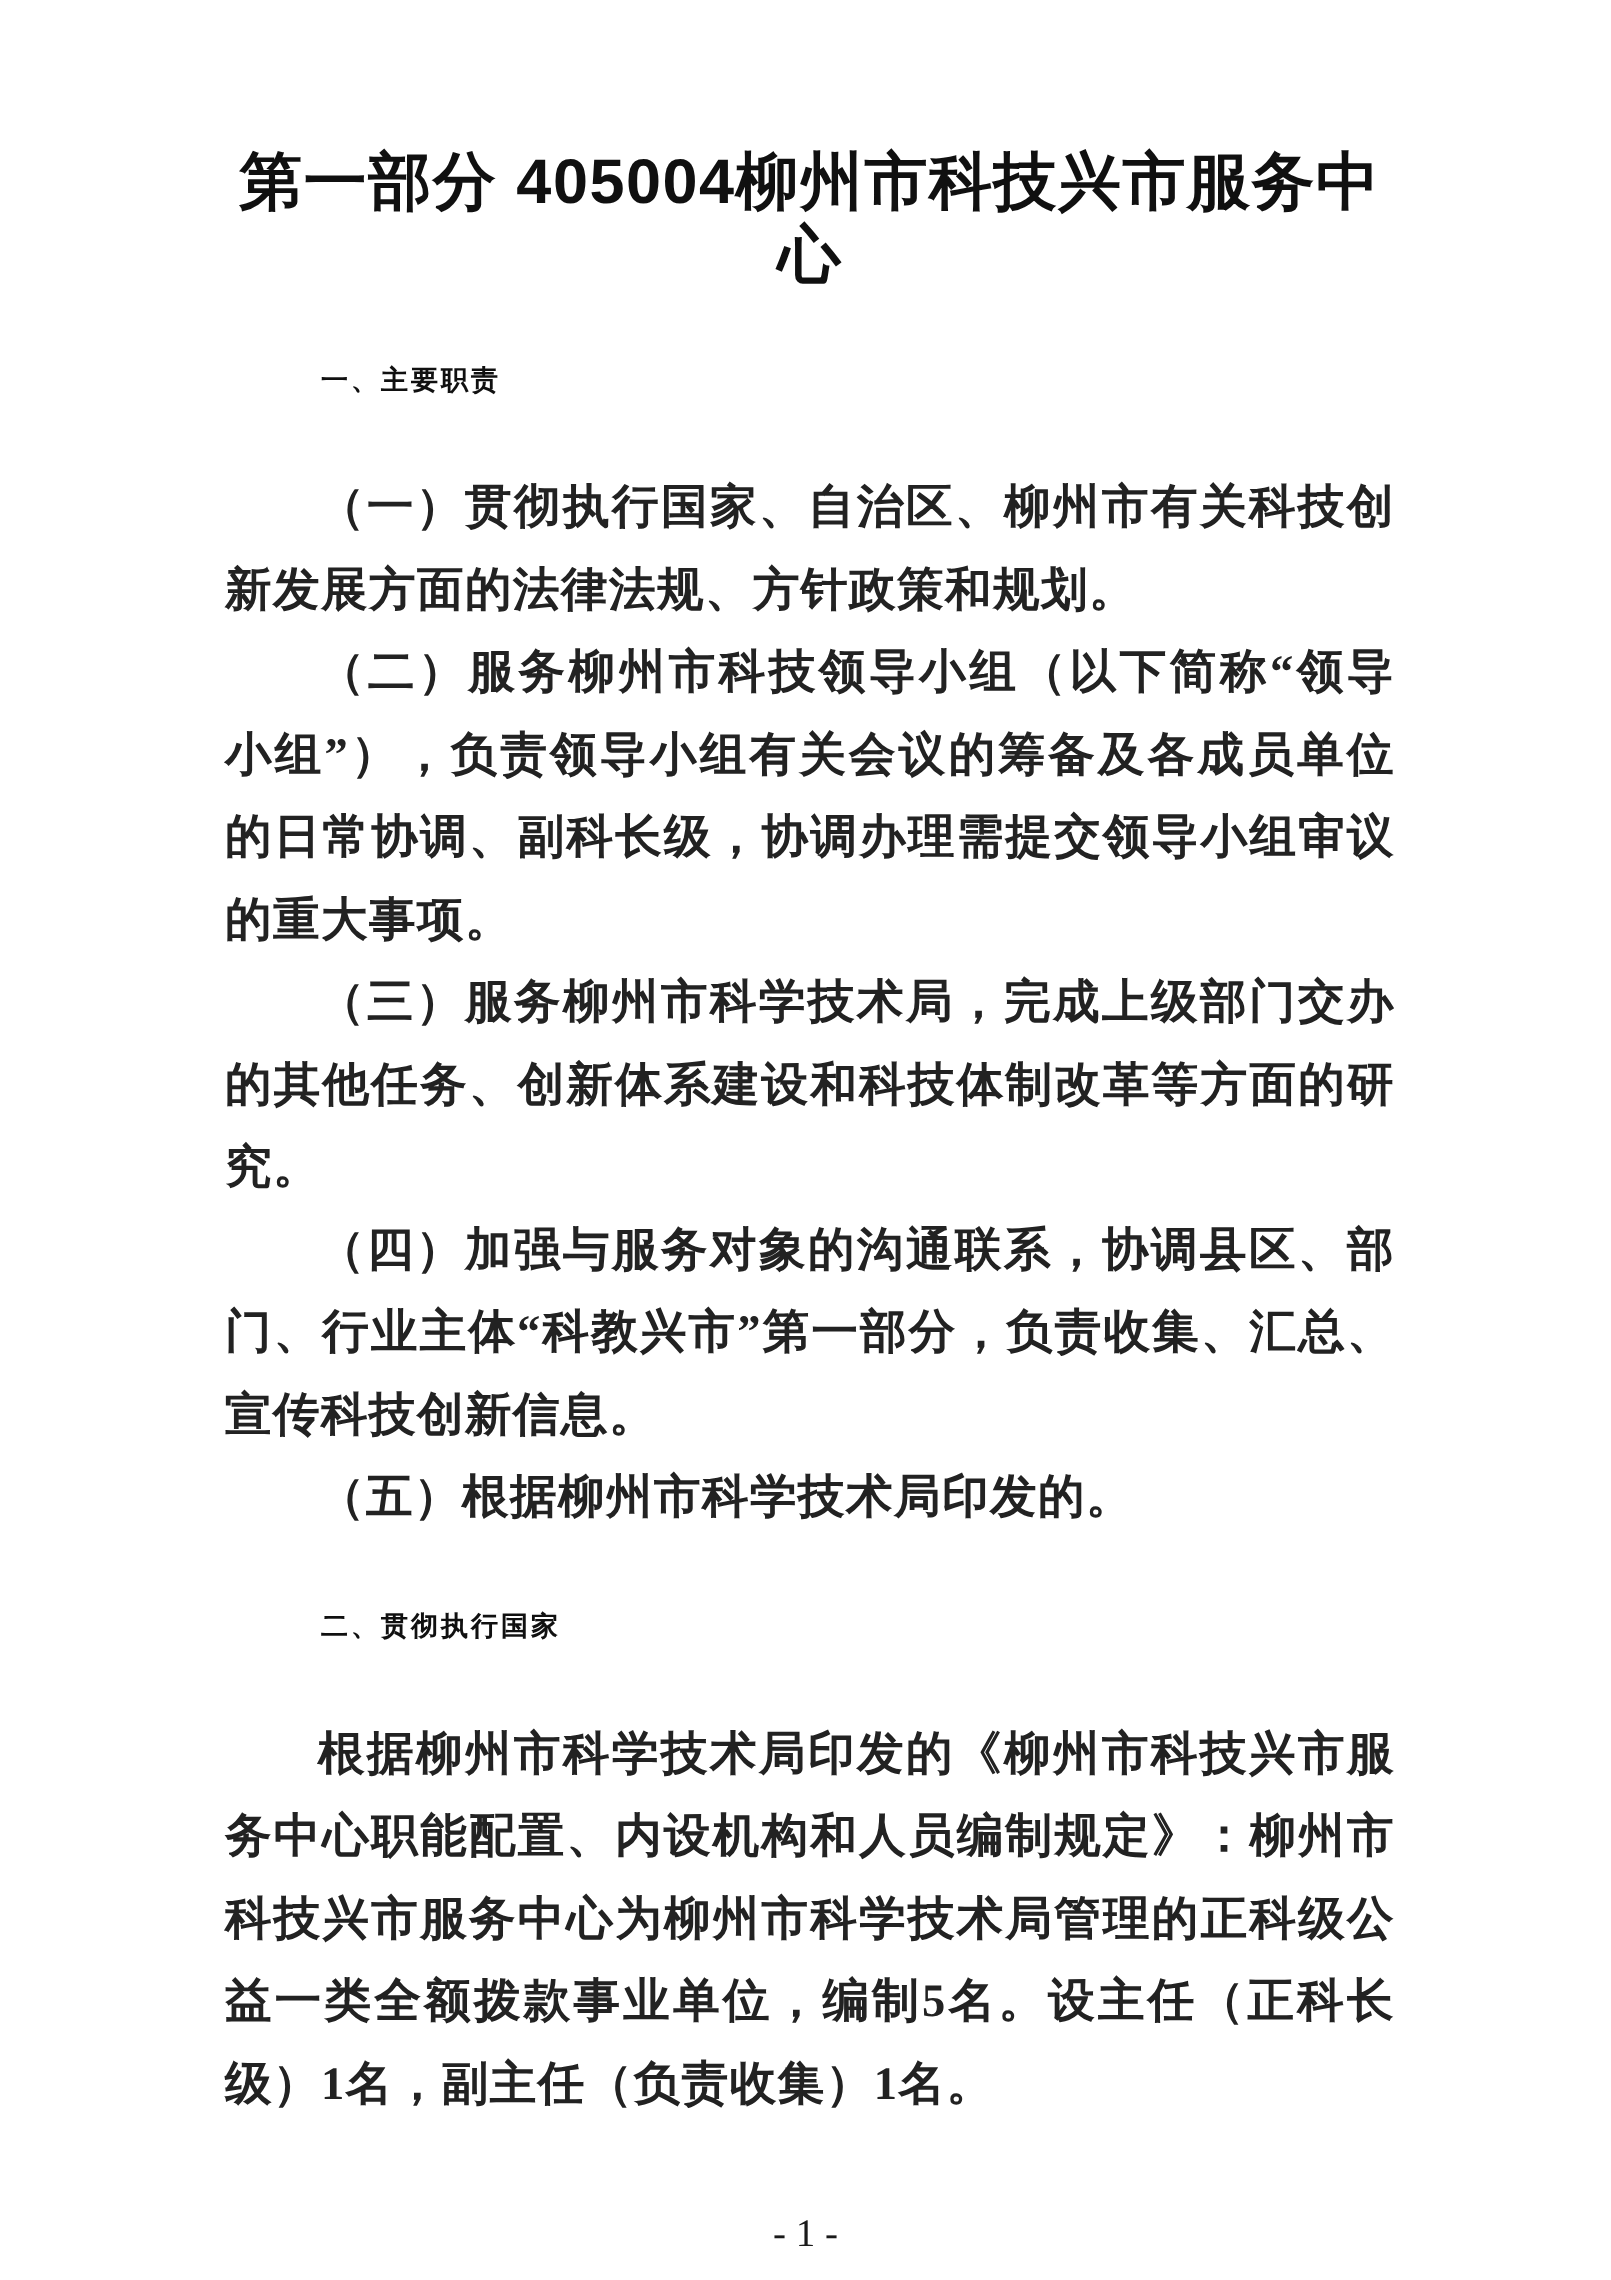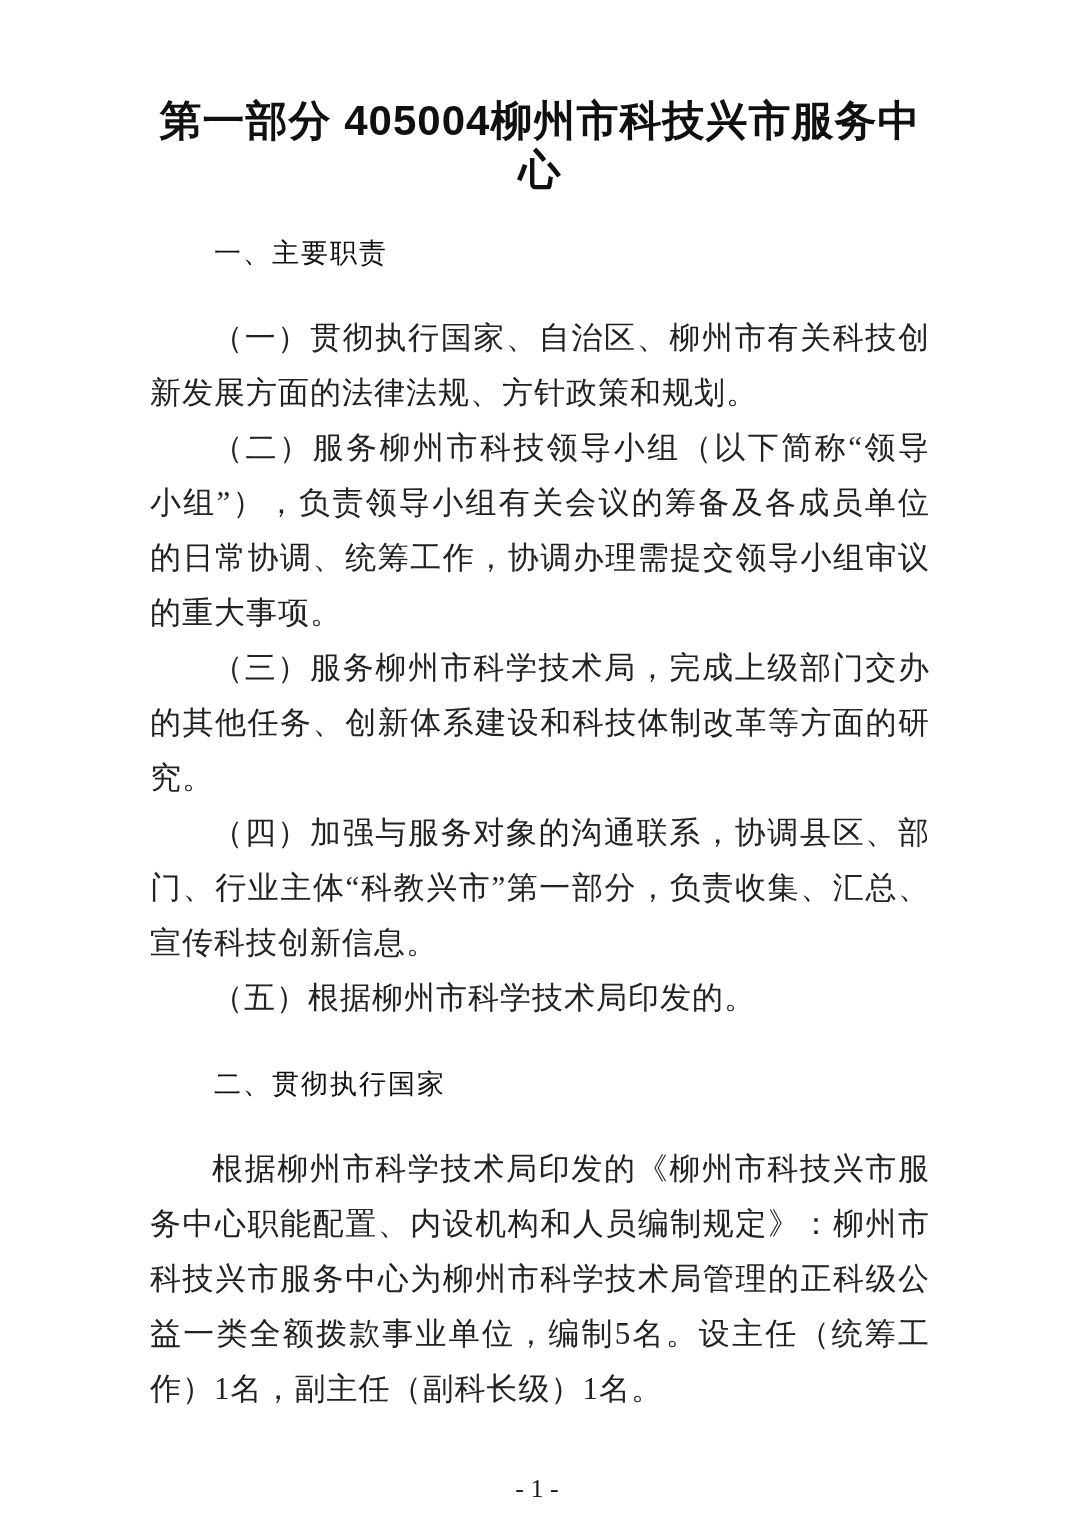--- a/index.html
+++ b/index.html
@@ -26,36 +26,37 @@
     font-family: "Liberation Sans", sans-serif;
     font-weight: bold;
     font-size: 42px;
     line-height: 49px;
     text-align: center;
     color: #101010;
     letter-spacing: 1px;
   }
   .section-heading {
     font-family: "Liberation Sans", sans-serif;
-    font-weight: normal;
-    font-size: 27px;
+    font-weight: bold;
+    font-size: 18px;
     line-height: 38px;
     margin: 40px 0 38px 0;
     text-indent: 64px;
     color: #101010;
     letter-spacing: 2px;
   }
   .body-para {
     font-size: 31px;
     line-height: 55px;
     margin: 0;
     text-align: justify;
     text-indent: 2em;
     color: #222222;
     letter-spacing: 1px;
+    font-weight: bold;
   }
   .page-footer {
     position: absolute;
     left: 0;
     bottom: 16px;
     width: 100%;
     text-align: center;
     font-size: 26px;
     color: #1a1a1a;
     font-family: "Liberation Serif", serif;
@@ -66,26 +67,26 @@
 
 <div class="page">
 
   <div class="doc-title">
     <div>第一部分 405004柳州市科技兴市服务中心</div>
   </div>
 
   <section>
     <h2 class="section-heading">一、主要职责</h2>
     <p class="body-para">（一）贯彻执行国家、自治区、柳州市有关科技创新发展方面的法律法规、方针政策和规划。</p>
-    <p class="body-para">（二）服务柳州市科技领导小组（以下简称“领导小组”），负责领导小组有关会议的筹备及各成员单位的日常协调、统筹工作，协调办理需提交领导小组审议的重大事项。</p>
+    <p class="body-para">（二）服务柳州市科技领导小组（以下简称“领导小组”），负责领导小组有关会议的筹备及各成员单位的日常协调、副科长级，协调办理需提交领导小组审议的重大事项。</p>
     <p class="body-para">（三）服务柳州市科学技术局，完成上级部门交办的其他任务、创新体系建设和科技体制改革等方面的研究。</p>
     <p class="body-para">（四）加强与服务对象的沟通联系，协调县区、部门、行业主体“科教兴市”第一部分，负责收集、汇总、宣传科技创新信息。</p>
     <p class="body-para">（五）根据柳州市科学技术局印发的。</p>
   </section>
 
   <section>
     <h2 class="section-heading">二、贯彻执行国家</h2>
-    <p class="body-para">根据柳州市科学技术局印发的《柳州市科技兴市服务中心职能配置、内设机构和人员编制规定》：柳州市科技兴市服务中心为柳州市科学技术局管理的正科级公益一类全额拨款事业单位，编制5名。设主任（统筹工作）1名，副主任（副科长级）1名。</p>
+    <p class="body-para">根据柳州市科学技术局印发的《柳州市科技兴市服务中心职能配置、内设机构和人员编制规定》：柳州市科技兴市服务中心为柳州市科学技术局管理的正科级公益一类全额拨款事业单位，编制5名。设主任（正科长级）1名，副主任（负责收集）1名。</p>
   </section>
 
   <div class="page-footer">- 1 -</div>
 
 </div>
 
 </body></html>

